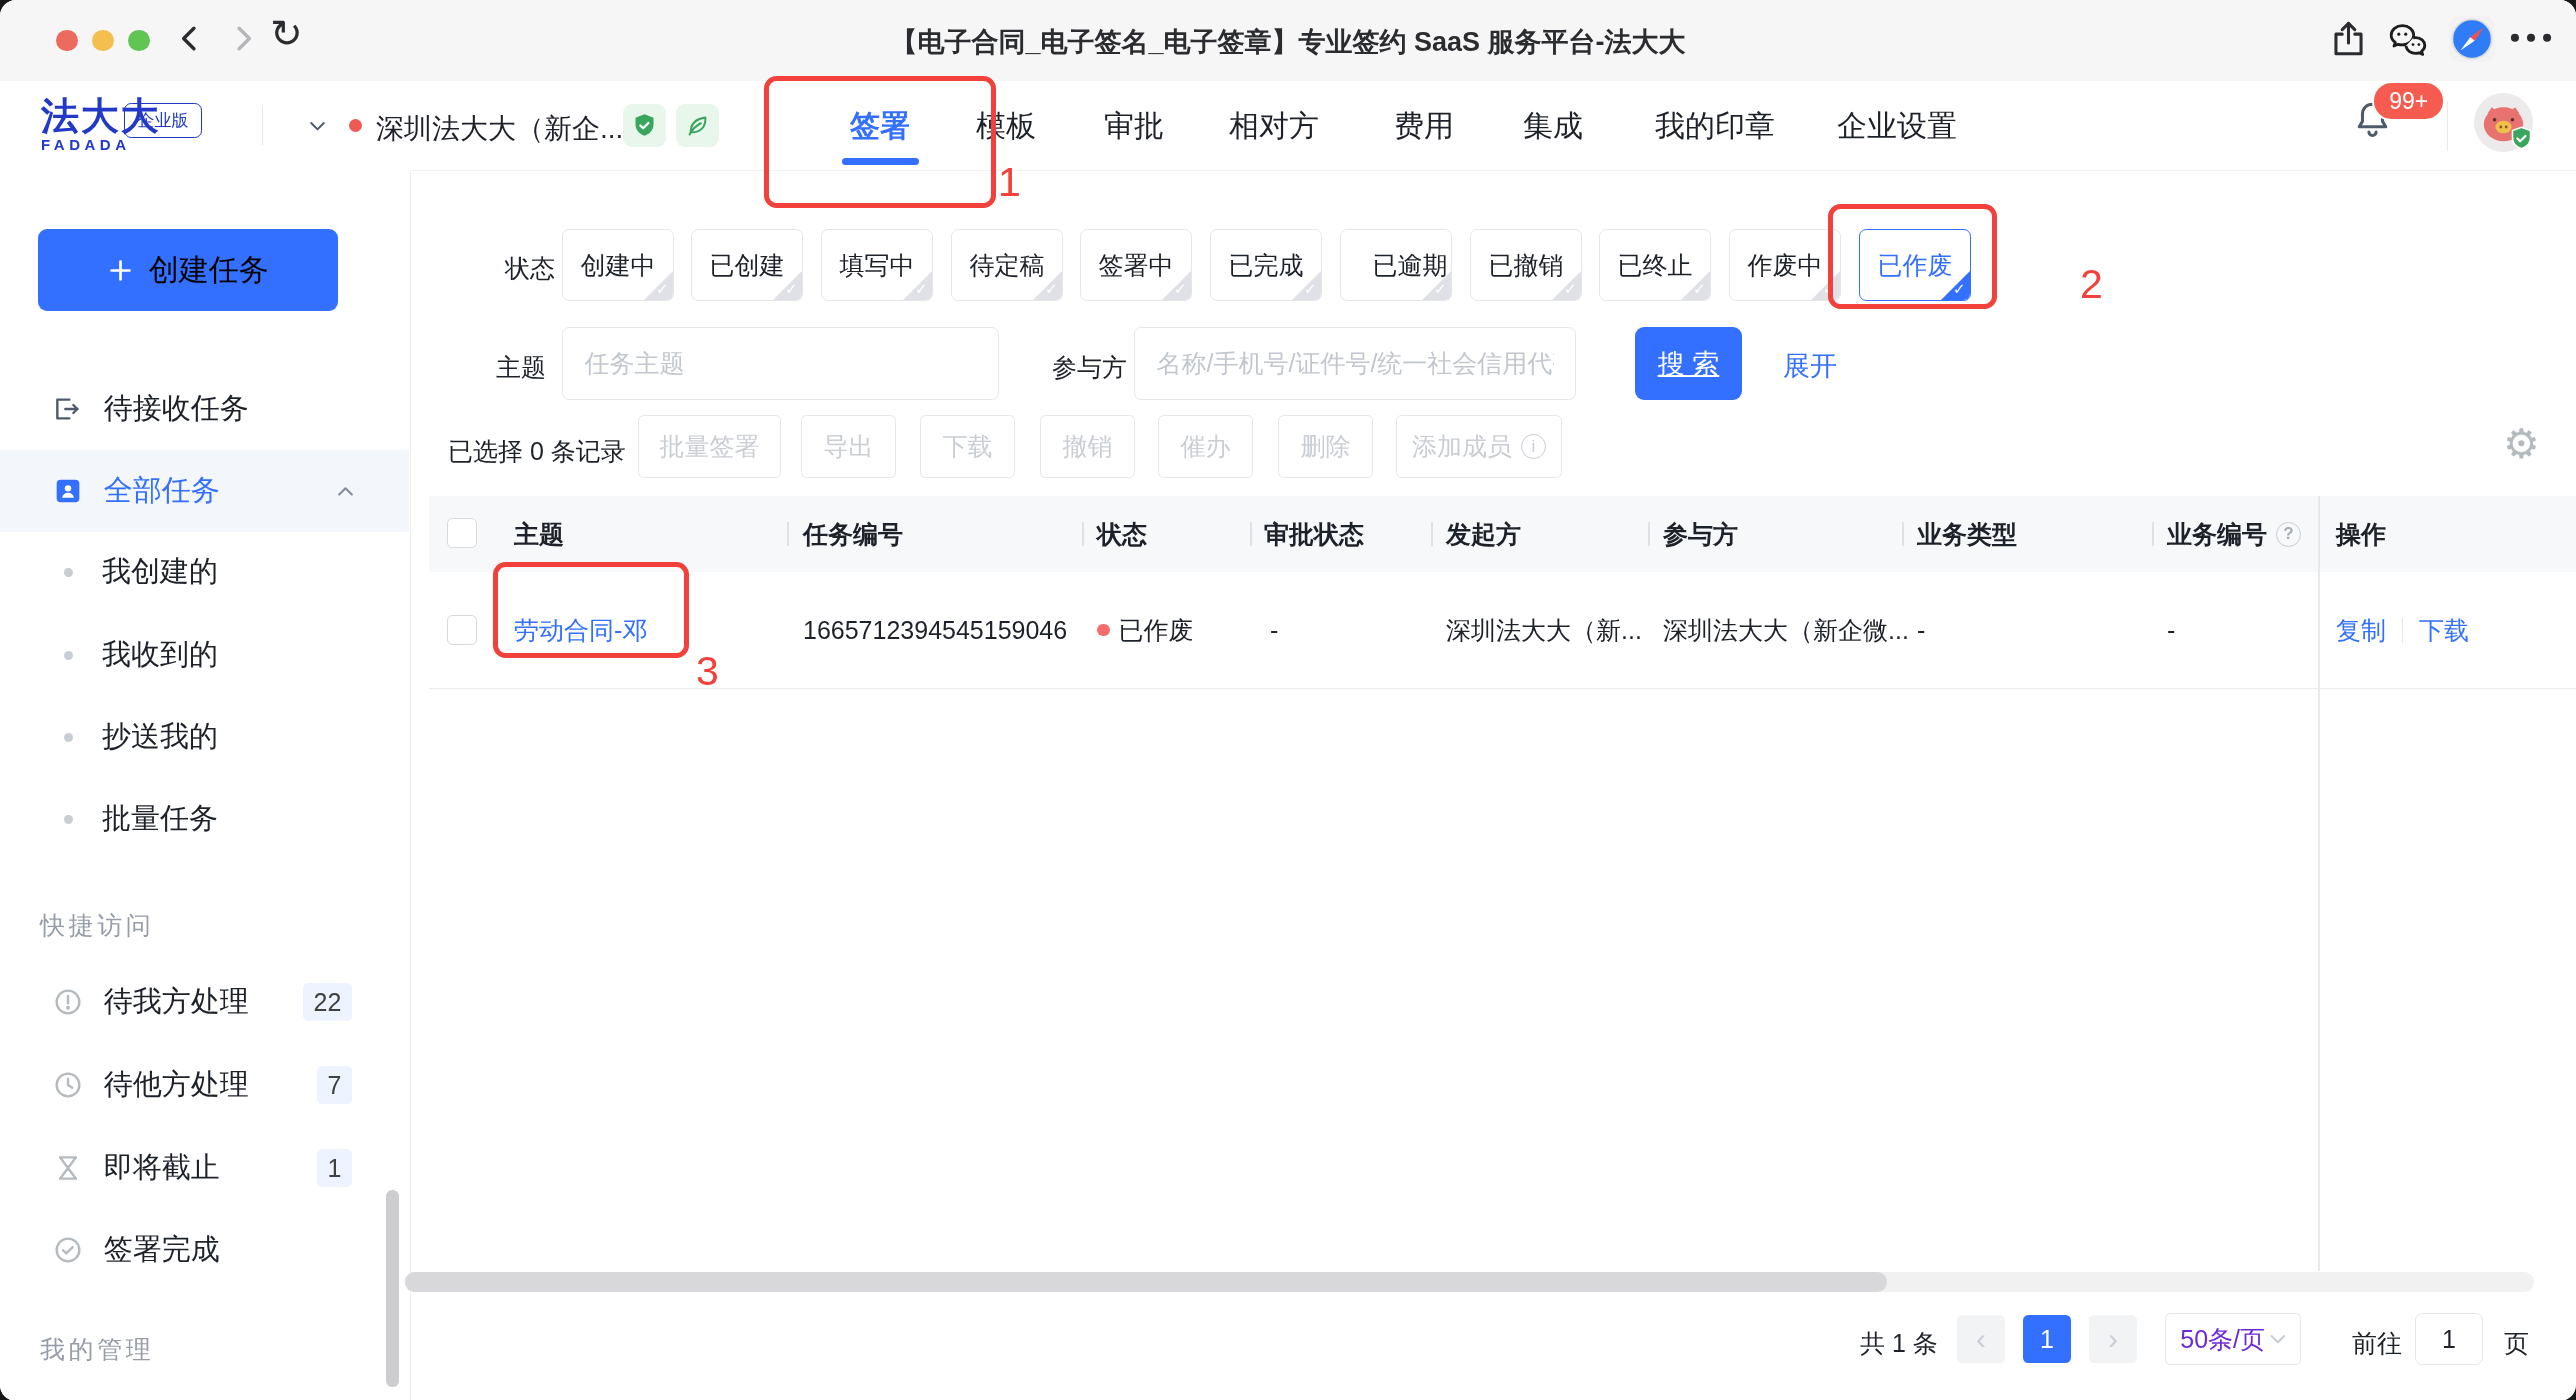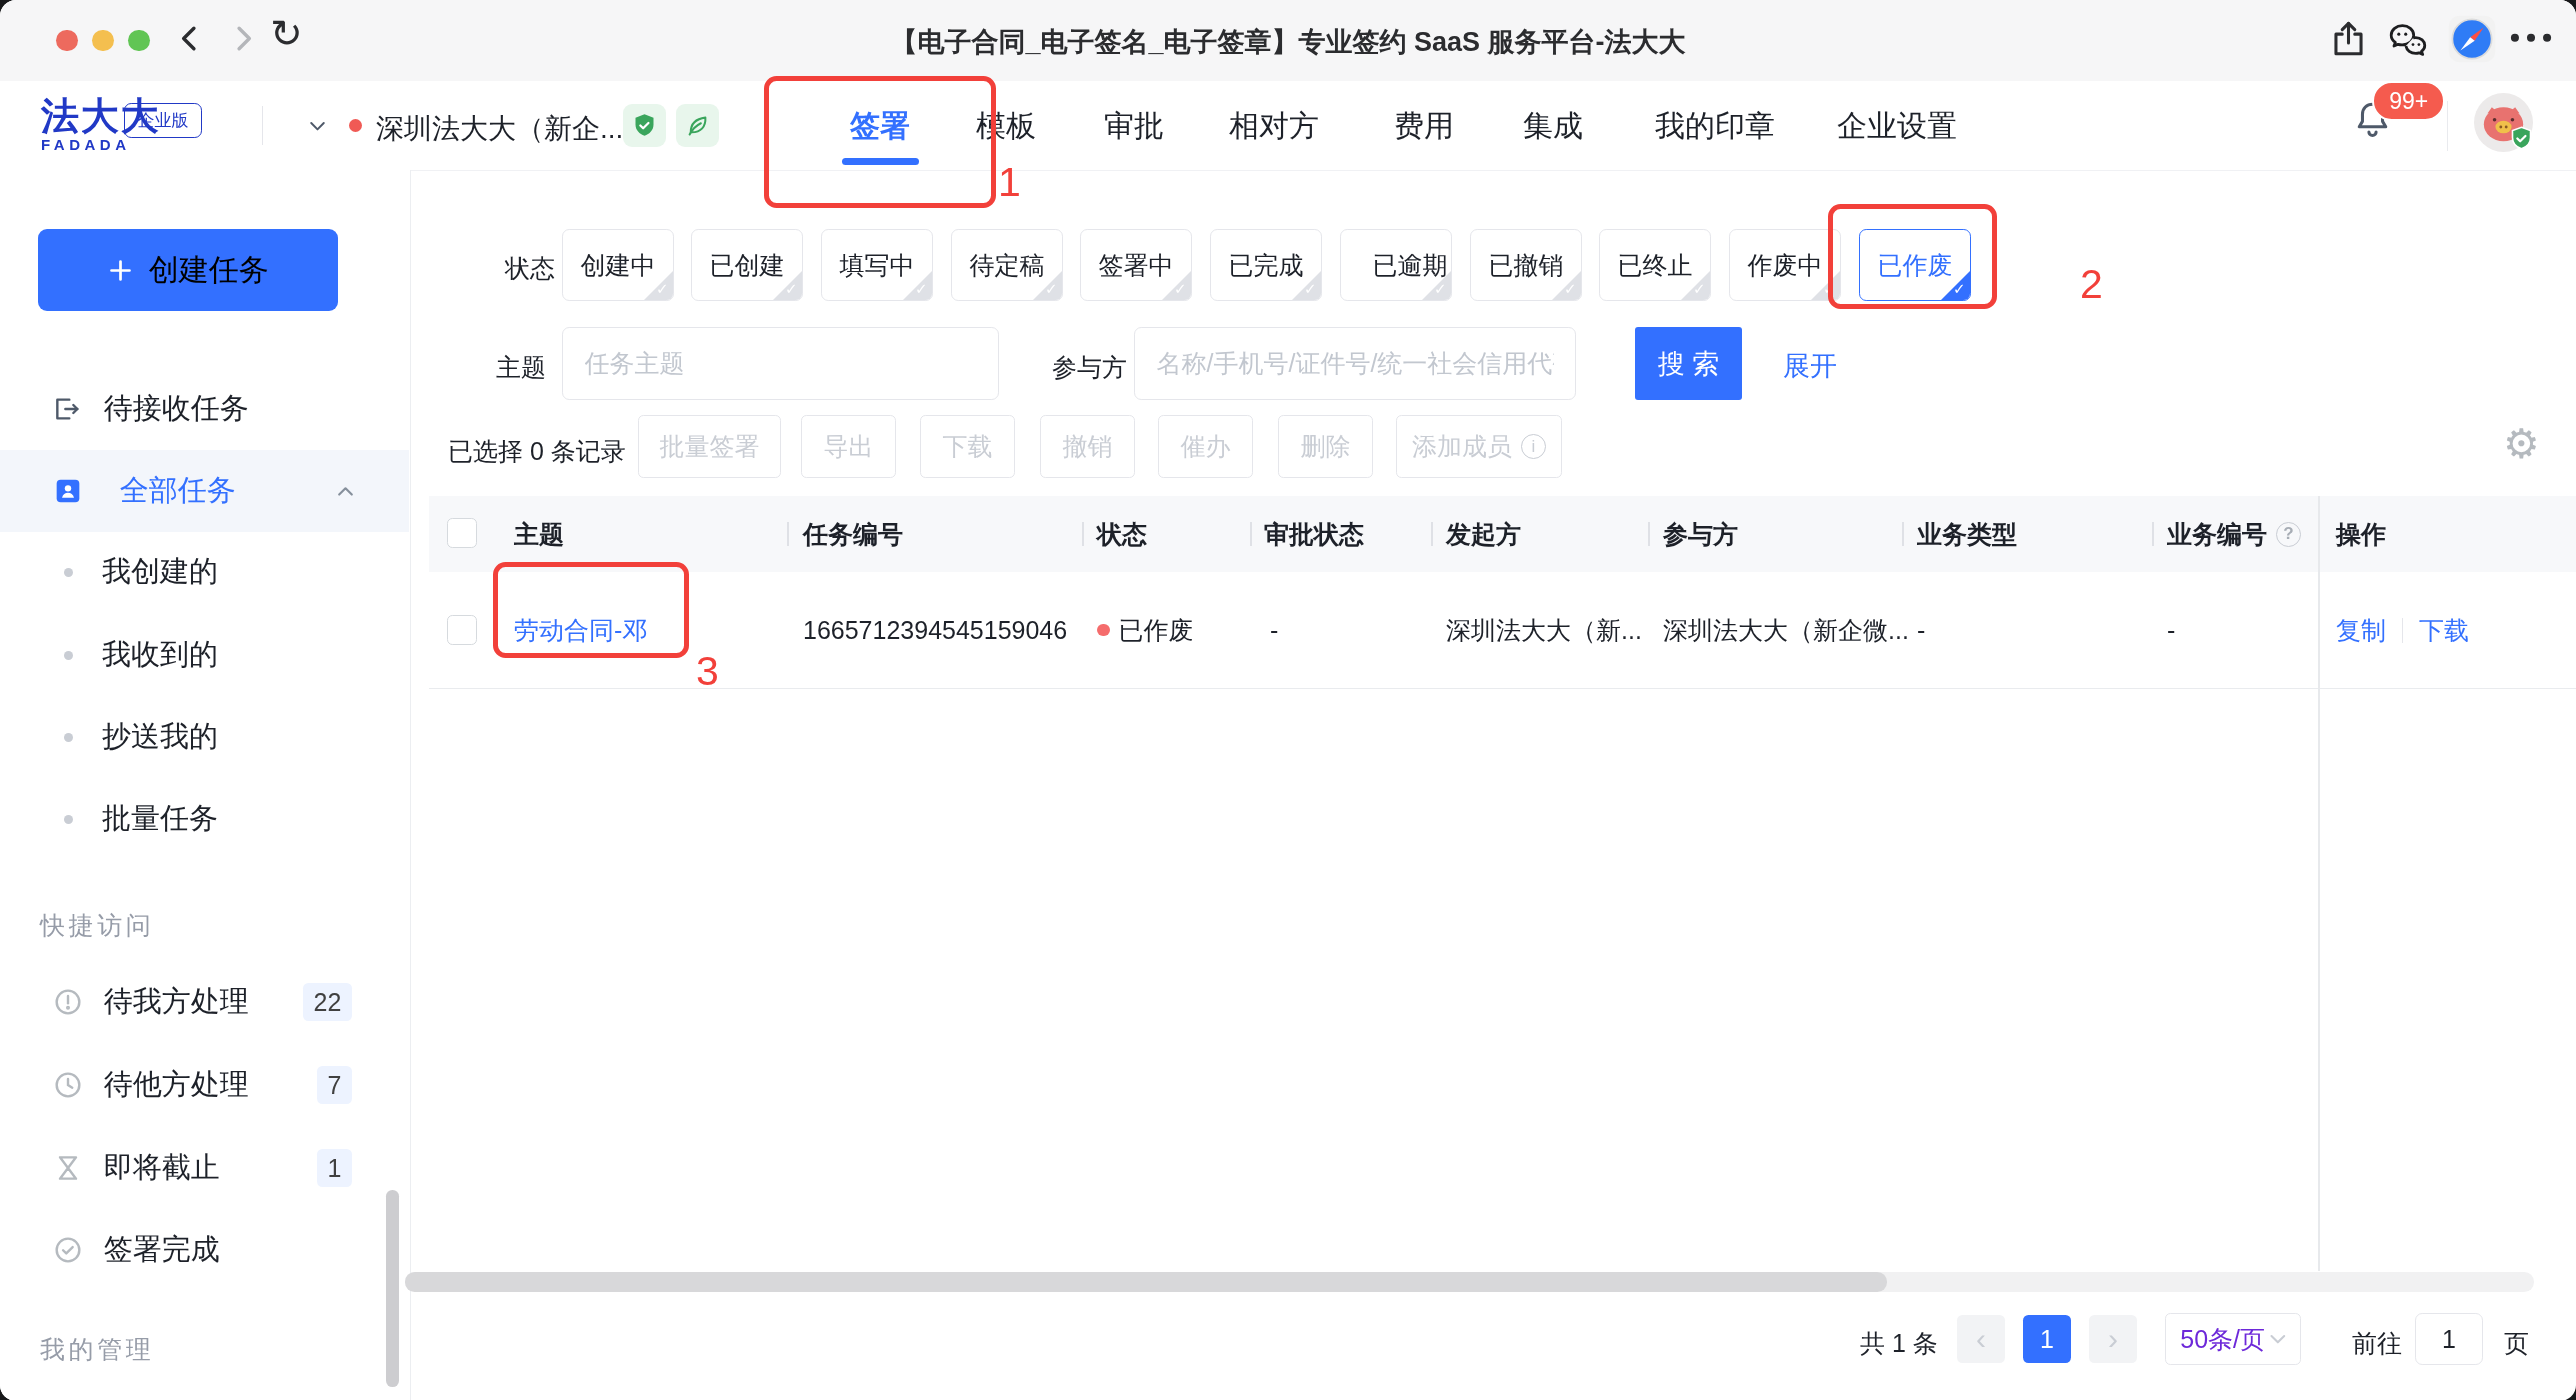--- a/index.html
+++ b/index.html
@@ -26,42 +26,42 @@
               display:flex;align-items:center;justify-content:center;}
   #notif-badge{position:absolute;left:2372px;top:0px;min-width:55px;height:36px;background:#f55b4e;border:2.7px solid #fff;
                border-radius:19.7px;color:#fff;font-size:23px;display:flex;align-items:center;justify-content:center;padding:0 7.2px;}
 
   
   #sidebar{position:absolute;left:0;top:170px;width:410px;height:1231px;background:#fff;border-right:0.9px solid #eceef1;}
   #create-btn{position:absolute;left:38px;top:59px;width:300px;height:82px;background:#3370ff;border-radius:9px;
               display:flex;align-items:center;justify-content:center;gap:14.3px;color:#000000;font-size:30px;cursor:pointer;}
   .side-item{position:absolute;left:0;width:409px;height:64px;display:flex;align-items:center;font-size:29px;color:#1d2129;cursor:pointer;}
   .side-item .ic{margin-left:52px;margin-right:19.7px;display:flex;}
-  .side-item.active{background:#f3f6fb;height:82px;color:#3370ff;gap:16px;}
+  .side-item.active{background:#f3f6fb;height:82px;color:#3370ff;}
   .bullet{width:9px;height:9px;border-radius:50%;background:#c9cdd4;margin-left:64px;margin-right:29px;}
   .side-label{position:absolute;left:40px;font-size:25px;color:#969ca8;letter-spacing:3.6px;}
   .qbadge{position:absolute;right:57px;background:#edf3ff;color:#404040;border-radius:5.4px;font-size:25px;
           padding:3.6px 10.7px;line-height:1.2;}
   #side-scrollbar{position:absolute;left:386px;top:1020px;width:12.5px;height:197px;border-radius:6.3px;background:#cdcdd0;}
 
   
   .flabel{position:absolute;font-size:25px;color:#1d2129;}
   .chip{position:absolute;top:229px;width:112px;height:72px;box-sizing:border-box;border:1.8px solid #e5e6eb;border-radius:7.2px;
         background:#fff;font-size:25px;color:#1d2129;display:flex;align-items:center;justify-content:center;
         overflow:hidden;cursor:pointer;}
   .chip .corner{position:absolute;right:0;bottom:0;width:0;height:0;border-style:solid;
                 border-width:0 0 29px 29px;border-color:transparent transparent #dfe1e6 transparent;}
   .chip .corner::after{content:"✓";position:absolute;left:-17px;top:9.8px;font-size:15px;color:#fff;line-height:1;}
   .chip.sel{border-color:#3370ff;color:#3370ff;}
   .chip.sel .corner{border-color:transparent transparent #3370ff transparent;}
   .inputbox{position:absolute;top:327px;height:73px;box-sizing:border-box;border:1.8px solid #e5e6eb;border-radius:7.2px;
             background:#fff;font-size:25px;color:#1d2129;padding:0 21.5px;outline:none;font-family:inherit;}
   .inputbox::placeholder{color:#c2c7cf;}
-  #search-btn{position:absolute;left:1635px;top:327px;width:107px;height:73px;background:#3370ff;border-radius:3px;
-              color:#fff;font-size:27px;display:flex;align-items:center;justify-content:center;cursor:pointer;}
+  #search-btn{position:absolute;left:1635px;top:327px;width:107px;height:73px;background:#3370ff;border-radius:9px;
+              color:#fff;font-size:27px;display:flex;align-items:center;justify-content:center;cursor:pointer;text-decoration:underline;}
   #expand-link{position:absolute;left:1783px;top:348px;font-size:27px;color:#3370ff;cursor:pointer;}
 
   
   .tbtn{position:absolute;top:415px;height:63px;box-sizing:border-box;border:1.8px solid #e5e6eb;border-radius:5.4px;
         background:#fff;color:#c9cdd4;font-size:25px;display:flex;align-items:center;justify-content:center;gap:9px;}
   .iconcircle{width:25px;height:25px;border-radius:50%;border:1.8px solid #c9cdd4;color:#c9cdd4;font-size:17px;
               display:flex;align-items:center;justify-content:center;box-sizing:border-box;}
 
   
   #table{position:absolute;left:429px;top:496px;width:2147px;}

